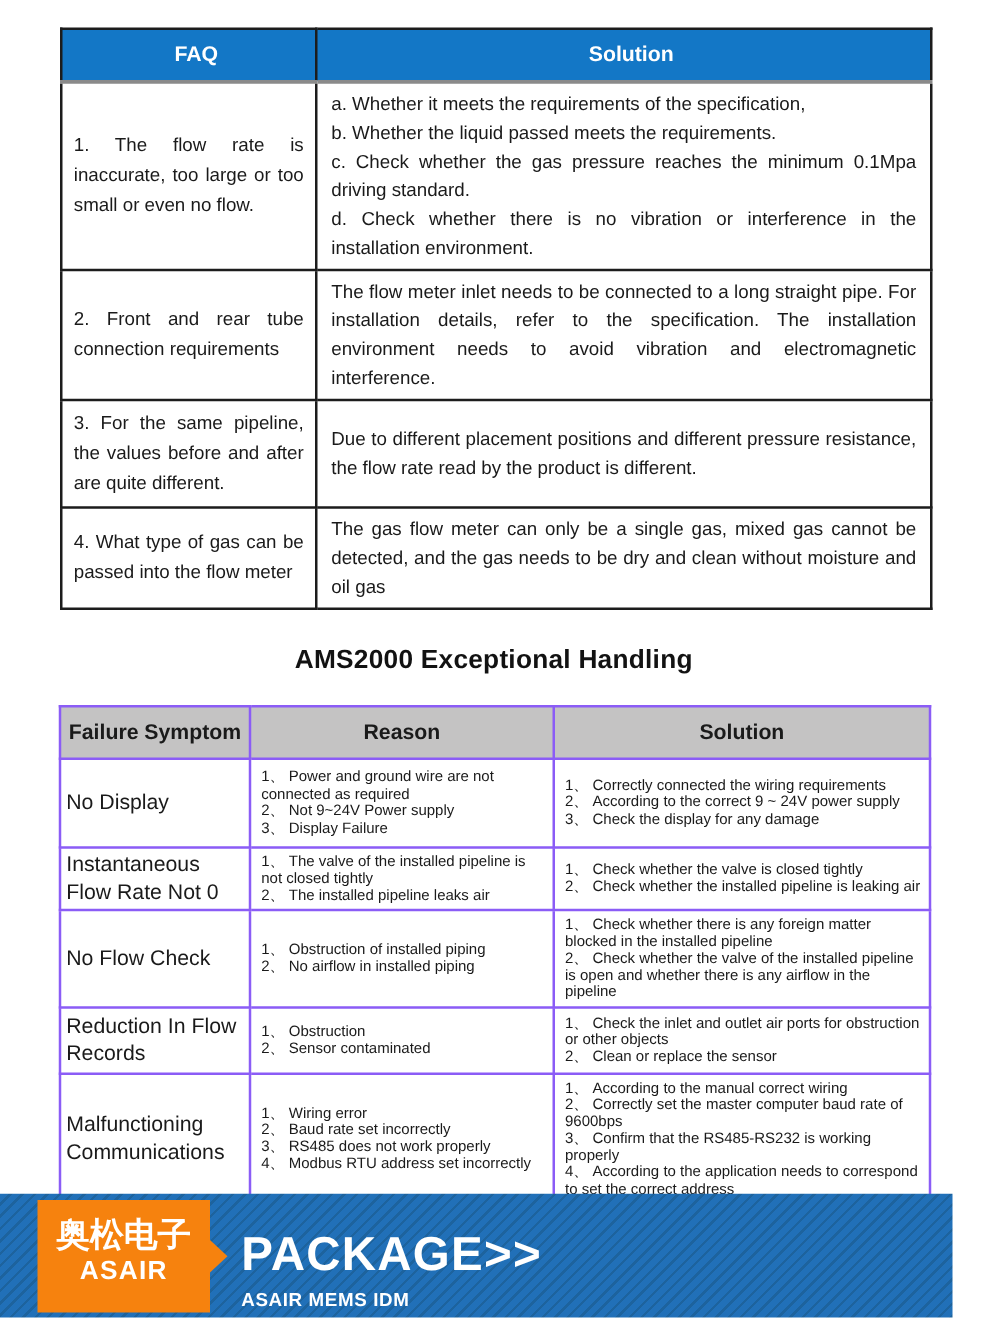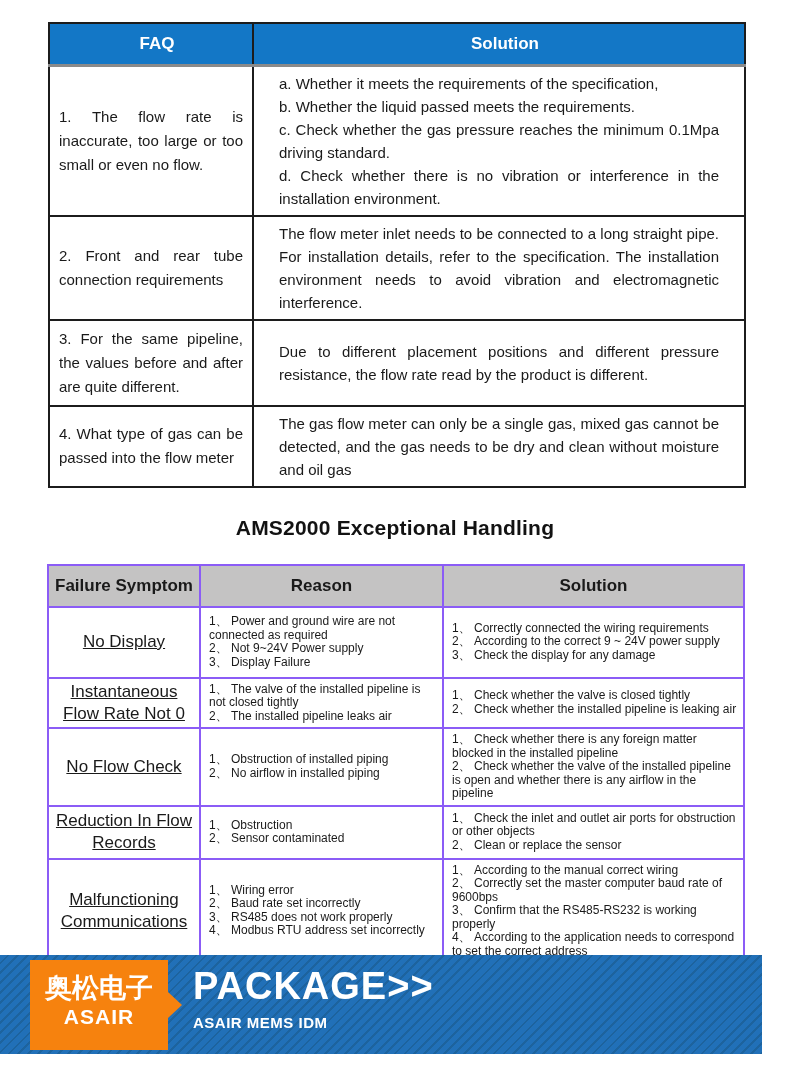--- a/index.html
+++ b/index.html
@@ -30,21 +30,21 @@
     text-align:center;
     border-bottom:3px solid #8a8a8a;
   }
   .faq-table td.q {
     padding:6px 9px;
     text-align:justify;
     line-height:24px;
     vertical-align:middle;
   }
   .faq-table td.a {
-    padding:5px 25px;
+    padding:5px 11px;
     text-align:justify;
     line-height:23px;
     vertical-align:middle;
   }
   .pre { white-space:pre-line; }
   .faq-r1 { height:139px; }
   .faq-r2 { height:100px; }
   .faq-r3 { height:80px;margin-left:33px; }
   .faq-r4 { height:74px; }
 
@@ -67,25 +67,24 @@
   .eh-table thead th {
     background:#c4c3c3;
     font-size:17px;
     font-weight:600;
     height:42px;
     text-align:center;
     color:#1a1a1a;
   }
   .eh-table td.symptom {
     font-size:17px;
-    text-align:center;
+    text-align:left;
     vertical-align:middle;
     line-height:22px;
     padding:2px 4px;
-    text-decoration:underline;
   }
   .eh-table td.list {
     font-size:12px;
     line-height:13.5px;
     padding:4px 6px 4px 8px;
     vertical-align:middle;
   }
   .eh-r1 { height:71px; }
   .eh-r2 { height:50px;padding-left:39px; }
   .eh-r3 { height:64px; }
@@ -127,21 +126,21 @@
     line-height:30px;
   }
   .tag .en {
     font-size:21px;
     font-weight:bold;
     letter-spacing:1px;
     line-height:28px;
   }
   .banner-text {
     position:absolute;
-    left:193px; top:10px;
+    left:193px; top:28px;
     color:#ffffff;
   }
   .banner-text .pkg {
     font-size:38px;
     font-weight:bold;
     letter-spacing:1px;
     line-height:42px;
   }
   .banner-text .sub {
     margin-top:7px;

